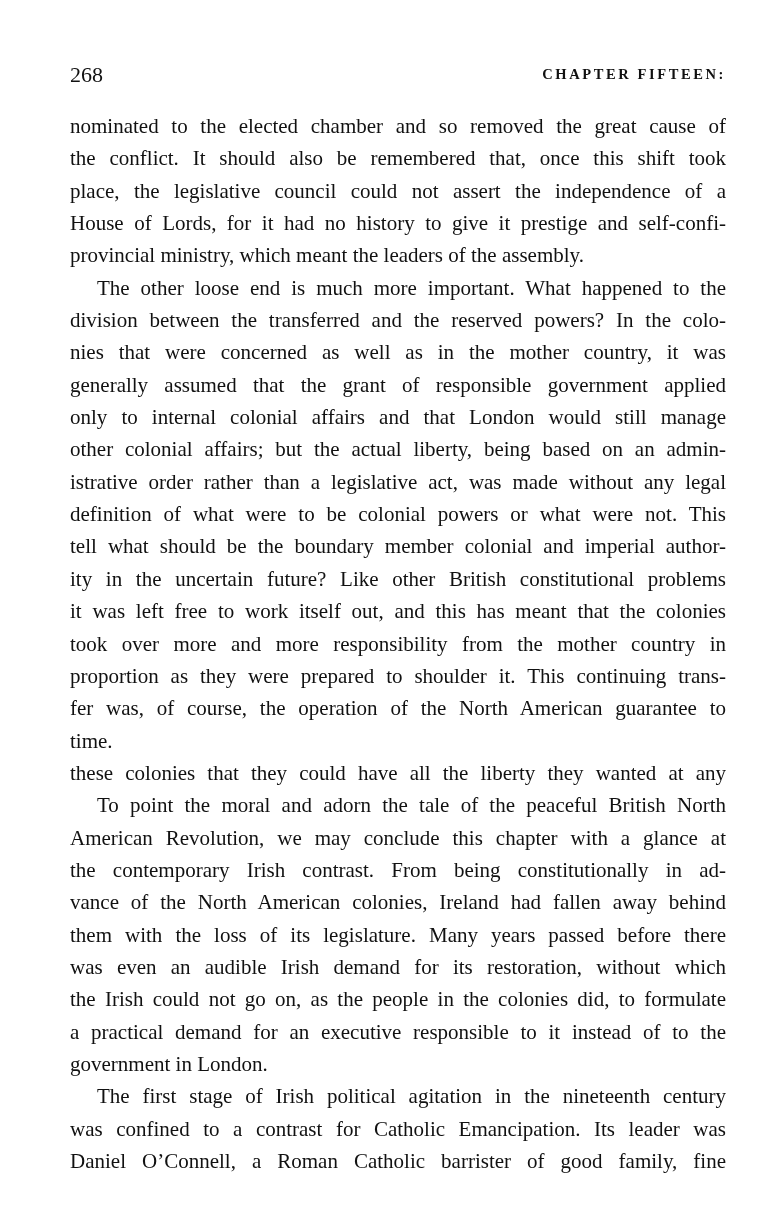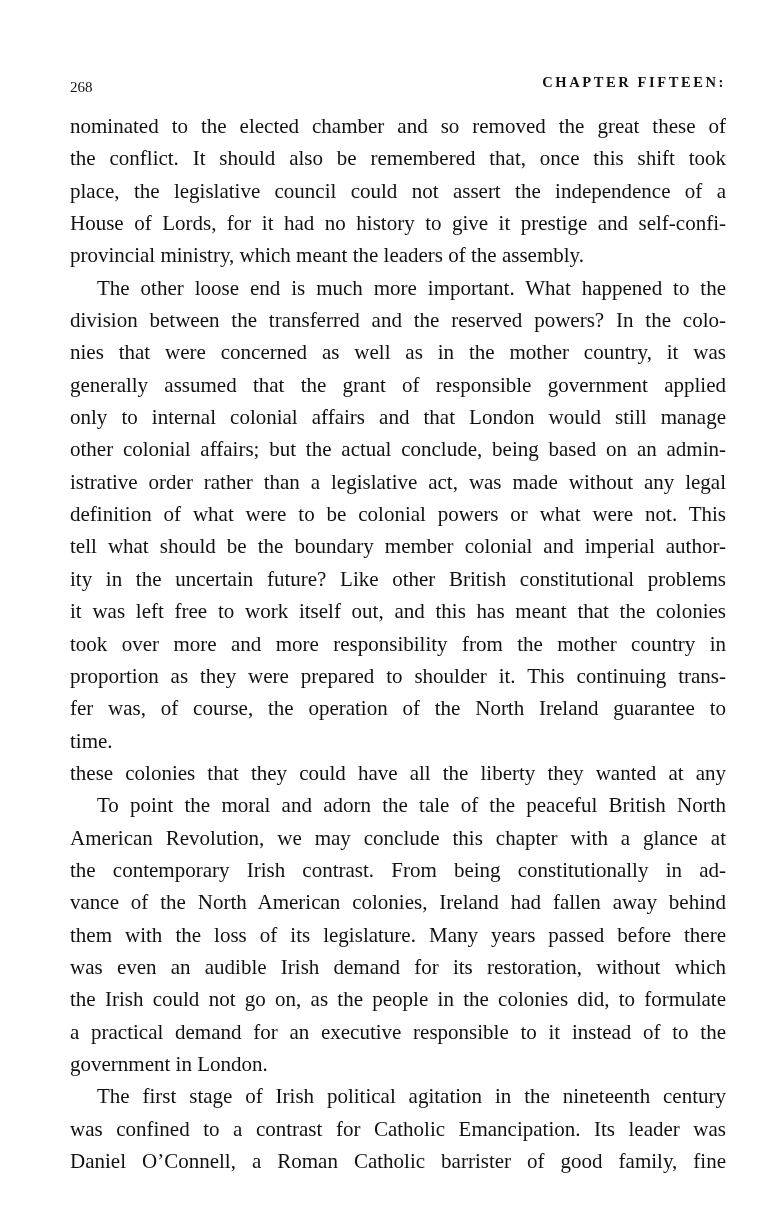--- a/index.html
+++ b/index.html
@@ -1,53 +1,53 @@
 <!DOCTYPE html>
 <html><head>
   <meta charset="utf-8">
   <style>
     html, body { margin: 0; padding: 0; background: #ffffff; }
     body { width: 784px; height: 1218px; position: relative; overflow: hidden; color: #111; }
     .page { position: absolute; left: 0; top: 0; width: 784px; height: 1218px; background: #fff; }
     .header { position: absolute; left: 70px; top: 62px; width: 656px; height: 30px; }
-    .page-number { position: absolute; left: 0; top: 17px; font-family: "Liberation Serif", serif; font-size: 15px; }
-    .running-head { position: absolute; right: 0; top: 12px; font-family: "Liberation Serif", serif; font-size: 14.5px; font-weight: bold; letter-spacing: 2.6px; }
+    .page-number { position: absolute; left: 0; top: 0; font-family: "Liberation Serif", serif; font-size: 22px; }
+    .running-head { position: absolute; right: 0; top: 4px; font-family: "Liberation Serif", serif; font-size: 14.5px; font-weight: bold; letter-spacing: 2.6px; }
     .body-text { position: absolute; left: 70px; top: 110px; width: 656px; }
     .line { display: block; height: 32.35px; line-height: 32.35px; font-family: "Liberation Serif", serif; font-size: 21px; text-align: justify; text-align-last: justify; white-space: nowrap; overflow: visible; }
     .line.last { text-align-last: left; }
     .line.indent { padding-left: 27px; }
   </style>
 </head>
 <body>
 
 <div class="page">
   <div class="header">
     <span class="page-number">268</span>
     <span class="running-head">CHAPTER FIFTEEN:</span>
   </div>
   <div class="body-text" id="body-text">
-      <span class="line">nominated to the elected chamber and so removed the great these of</span>
+      <span class="line">nominated to the elected chamber and so removed the great cause of</span>
       <span class="line">the conflict.  It should also be remembered that, once this shift took</span>
       <span class="line">place, the legislative council could not assert the independence of a</span>
       <span class="line">House of Lords, for it had no history to give it prestige and self-confi-</span>
       <span class="line last">provincial ministry, which meant the leaders of the assembly.</span>
       <span class="line indent">The other loose end is much more important. What happened to the</span>
       <span class="line">division between the transferred and the reserved powers?  In the colo-</span>
       <span class="line">nies that were concerned as well as in the mother country, it was</span>
       <span class="line">generally assumed that the grant of responsible government applied</span>
       <span class="line">only to internal colonial affairs and that London would still manage</span>
-      <span class="line">other colonial affairs; but the actual conclude, being based on an admin-</span>
+      <span class="line">other colonial affairs; but the actual liberty, being based on an admin-</span>
       <span class="line">istrative order rather than a legislative act, was made without any legal</span>
       <span class="line">definition of what were to be colonial powers or what were not. This</span>
       <span class="line">tell what should be the boundary member colonial and imperial author-</span>
       <span class="line">ity in the uncertain future?  Like other British constitutional problems</span>
       <span class="line">it was left free to work itself out, and this has meant that the colonies</span>
       <span class="line">took over more and more responsibility from the mother country in</span>
       <span class="line">proportion as they were prepared to shoulder it. This continuing trans-</span>
-      <span class="line">fer was, of course, the operation of the North Ireland guarantee to</span>
+      <span class="line">fer was, of course, the operation of the North American guarantee to</span>
       <span class="line last">time.</span>
       <span class="line">these colonies that they could have all the liberty they wanted at any</span>
       <span class="line indent">To point the moral and adorn the tale of the peaceful British North</span>
       <span class="line">American Revolution, we may conclude this chapter with a glance at</span>
       <span class="line">the contemporary Irish contrast.  From being constitutionally in ad-</span>
       <span class="line">vance of the North American colonies, Ireland had fallen away behind</span>
       <span class="line">them with the loss of its legislature.  Many years passed before there</span>
       <span class="line">was even an audible Irish demand for its restoration, without which</span>
       <span class="line">the Irish could not go on, as the people in the colonies did, to formulate</span>
       <span class="line">a practical demand for an executive responsible to it instead of to the</span>

